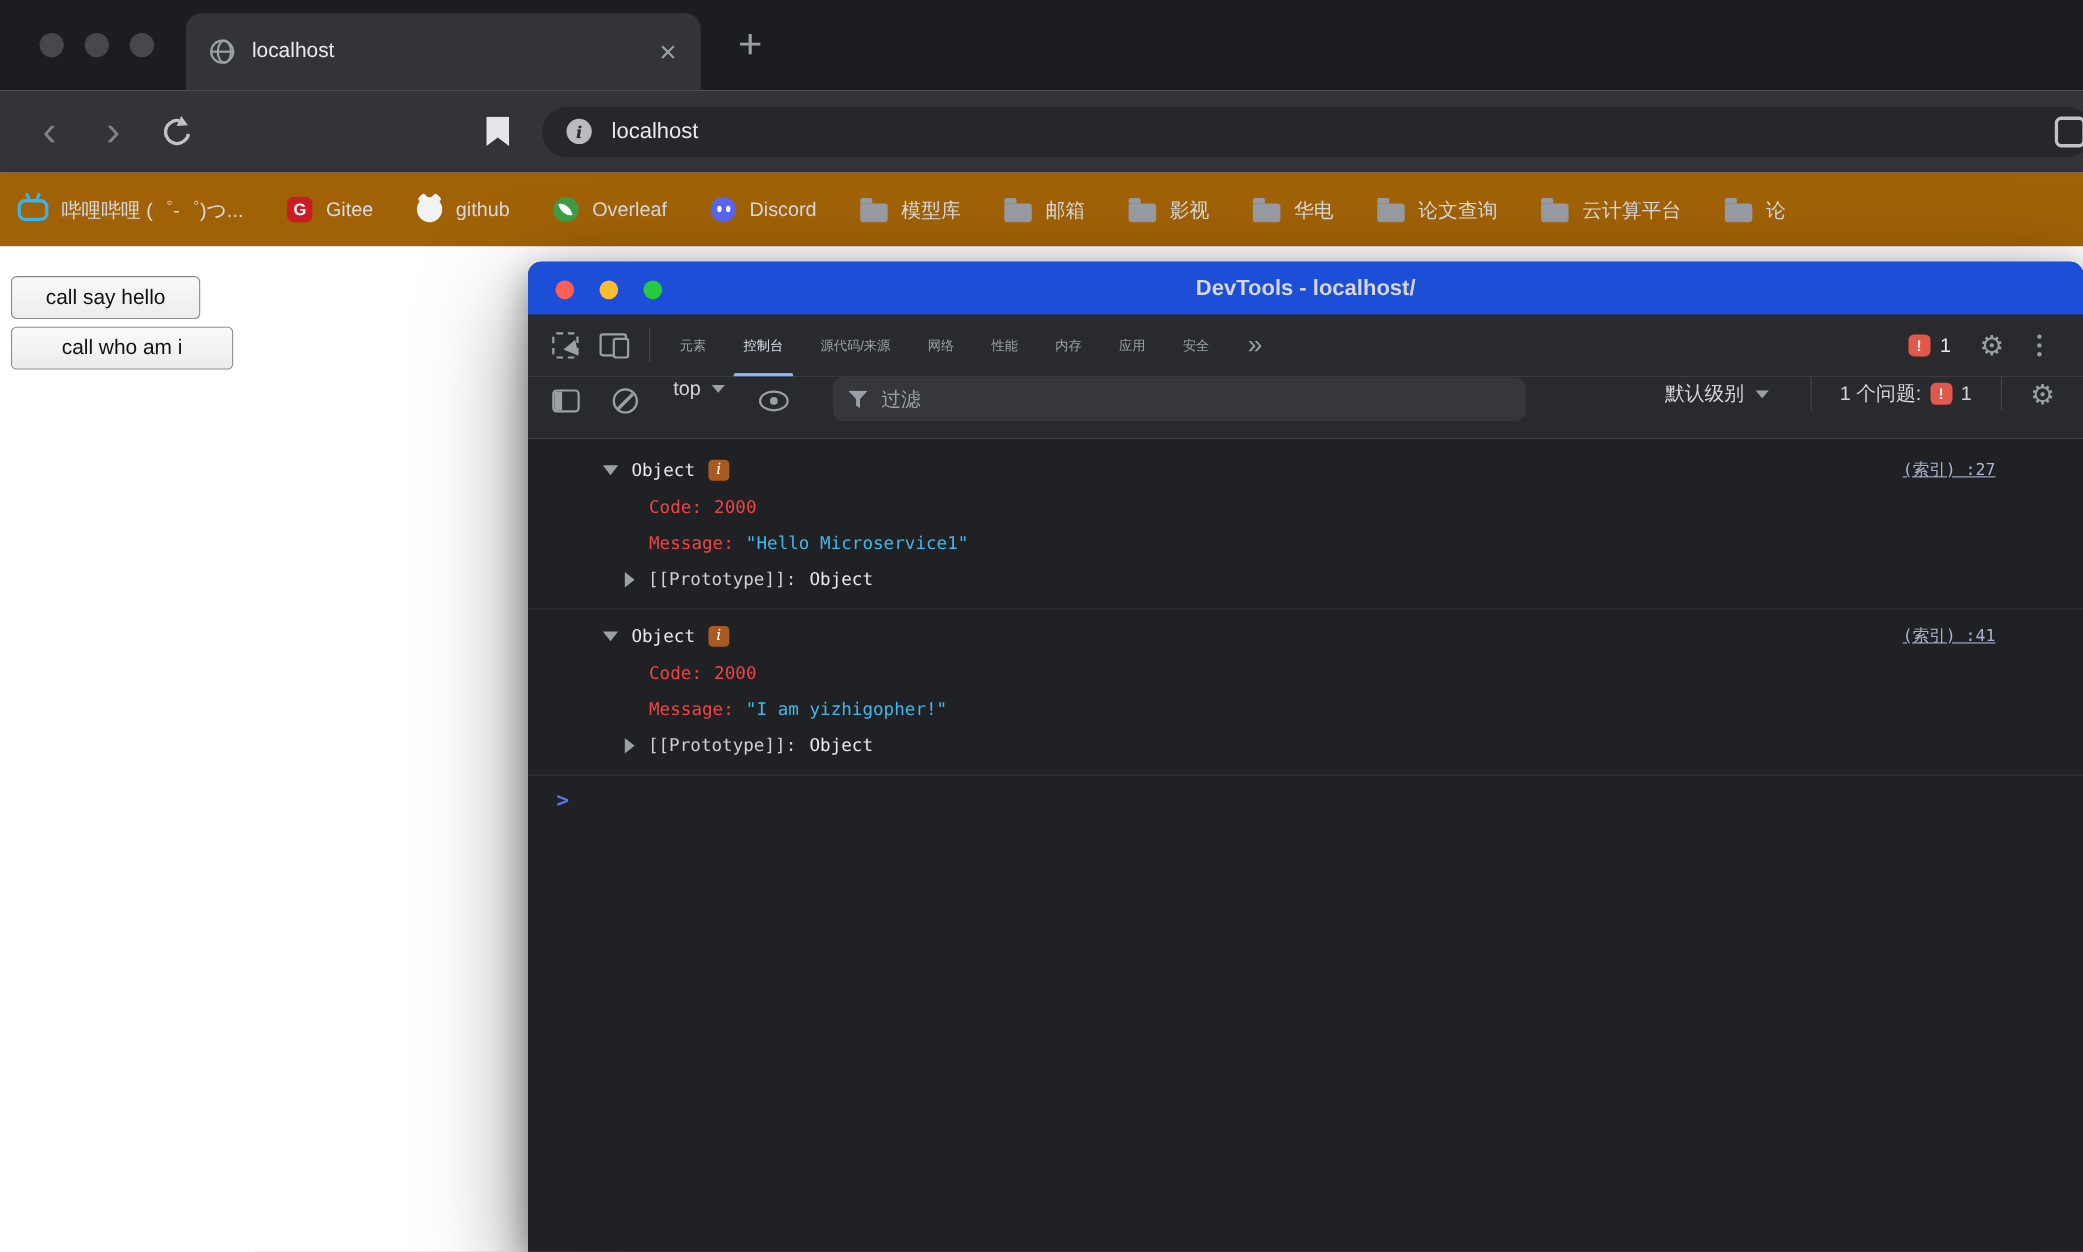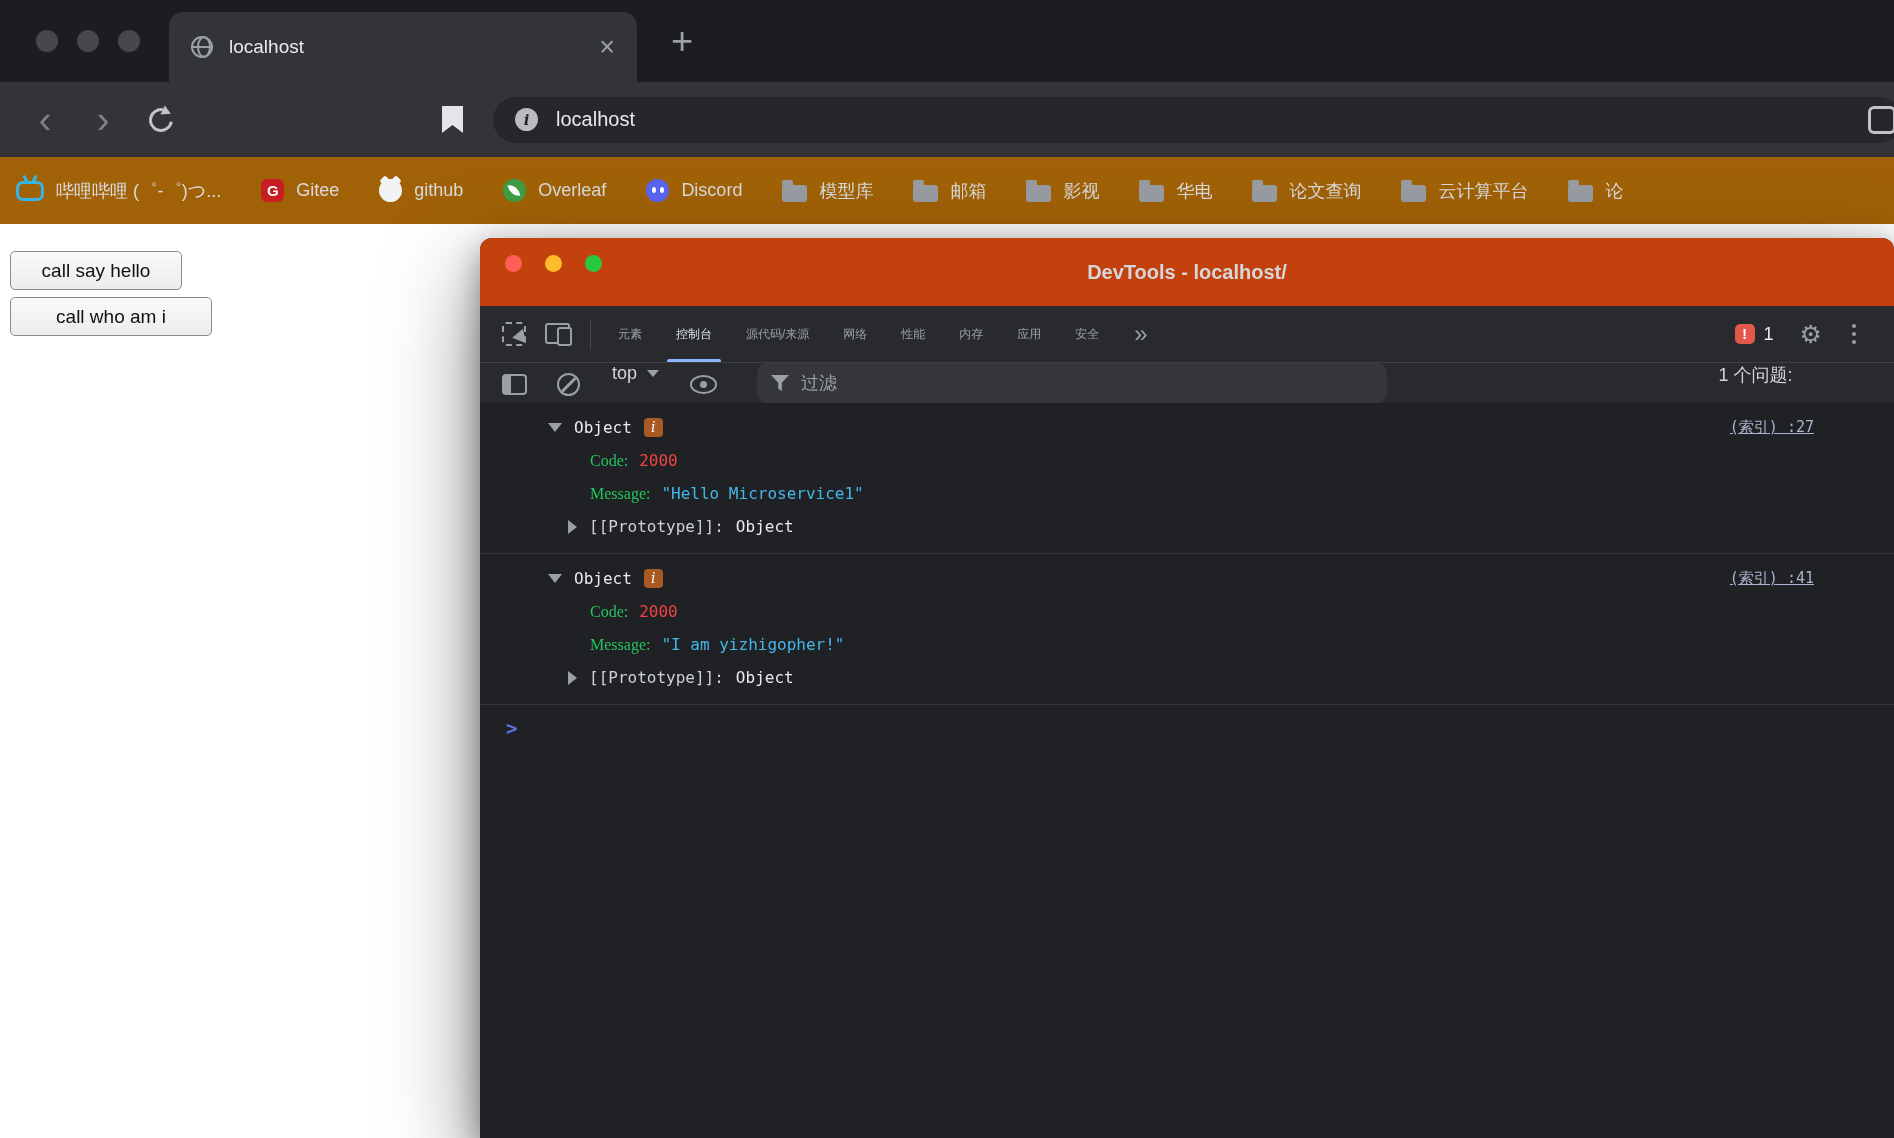--- a/index.html
+++ b/index.html
@@ -78,21 +78,21 @@
   .page-btn { position:absolute; left:10px; height:39px;
               background:linear-gradient(#fafafa,#ececec); border:1px solid #898a8e; border-radius:5px;
               font-family:"Liberation Sans", sans-serif; font-size:19px; color:#111; }
   .page-btn.b1 { top:27px; width:172px; }
   .page-btn.b2 { top:73px; width:202px; }
 
   
   .devtools { position:absolute; left:480px; top:238px; right:0; bottom:0; background:#202124;
               border-radius:12px 12px 0 0;
               box-shadow:0 34px 90px rgba(0,0,0,.5), 0 10px 30px rgba(0,0,0,.35); }
-  .dt-titlebar { height:68px; background:#c2410c; border-radius:12px 12px 0 0;
+  .dt-titlebar { height:48px; background:#1d4ed8; border-radius:12px 12px 0 0;
                  display:flex; align-items:center; justify-content:center; position:relative;text-align:center; }
   .traffic { position:absolute; left:25px; top:17px; display:flex; gap:23px; }
   .tl { width:17px; height:17px; border-radius:50%; }
   .tl.red { background:#ff5f57; } .tl.yellow { background:#febc2e; } .tl.green { background:#28c840; }
   .dt-title { color:#d6d7db; font-size:20px; font-weight:bold; }
 
   .dt-tabrow { height:57px; background:#292a2d; border-bottom:1px solid #3d4044;
                display:flex; align-items:center; padding:0 12px; }
   .icon-btn { width:44px; height:42px; display:flex; align-items:center; justify-content:center; flex:none; }
   .inspect { width:24px; height:24px; border:2px dashed #9aa0a6; border-radius:4px; position:relative; }
@@ -132,39 +132,39 @@
   .eye-icon::before { content:''; position:absolute; left:50%; top:50%; width:7px; height:7px; margin:-3.5px 0 0 -3.5px;
                       border-radius:50%; background:#9aa0a6; }
   .filter { width:630px; height:40px; margin-left:22px; background:#36373c; border-radius:10px;
             display:flex; align-items:center; gap:12px; padding:0 14px; flex:none; }
   .funnel { width:18px; height:16px; background:#9aa0a6; flex:none;
             clip-path:polygon(0 0,100% 0,60% 48%,60% 100%,40% 86%,40% 48%); }
   .filter input { flex:1; background:transparent; border:none; outline:none;
                   color:#e8eaed; font-size:18px; font-family:"Liberation Sans", sans-serif; }
   .filter input::placeholder { color:#9aa0a6; }
   .tb-right { margin-left:auto; display:flex; align-items:center; gap:16px; padding-right:14px; }
-  .issues { display:flex; align-items:center; gap:24px; color:#d3d5d9; font-size:18px;flex-direction:column; }
+  .issues { display:flex; align-items:center; gap:8px; color:#d3d5d9; font-size:18px; }
 
   
   .dt-console { position:absolute; top:165px; left:0; right:0; bottom:0; background:#202124;
                 font-family:"DejaVu Sans Mono", monospace; font-size:16px; }
   .console-row { border-bottom:1px solid #34353a; padding:8px 0 10px; }
   .c-line { line-height:33px; }
   .c-preview { display:flex; align-items:center; gap:12px; padding-left:68px; }
   .tri-down { width:0; height:0; border-left:7px solid transparent; border-right:7px solid transparent;
               border-top:9px solid #9aa0a6; flex:none; }
   .tri-right { width:0; height:0; border-top:7px solid transparent; border-bottom:7px solid transparent;
                border-left:9px solid #9aa0a6; flex:none; }
   .c-obj { color:#e8eaed; }
   .i-badge { width:19px; height:19px; border-radius:4px; background:#a85a22; color:#fff;
              font-family:"DejaVu Serif", serif; font-style:italic; font-size:14px;
              display:flex; align-items:center; justify-content:center; flex:none; }
   .c-source { margin-left:auto; margin-right:80px; color:#aab3cf; text-decoration:underline; font-size:15px; }
   .c-prop { padding-left:110px; display:flex; gap:11px; }
-  .c-key { color:#22c55e;font-family:Liberation Serif, serif; }
+  .c-key { color:#ef4444; }
   .c-num { color:#ef4444; }
   .c-str { color:#45b6e8; }
   .c-proto { padding-left:88px; display:flex; align-items:center; gap:12px; }
   .c-proto-key { color:#cdd0d4; }
   .c-proto-val { color:#e8eaed; }
   .console-prompt { padding:14px 0 0 26px; color:#5f73e8; font-size:19px; font-weight:bold; line-height:1; }
 </style>
 </head>
 <body>
 

